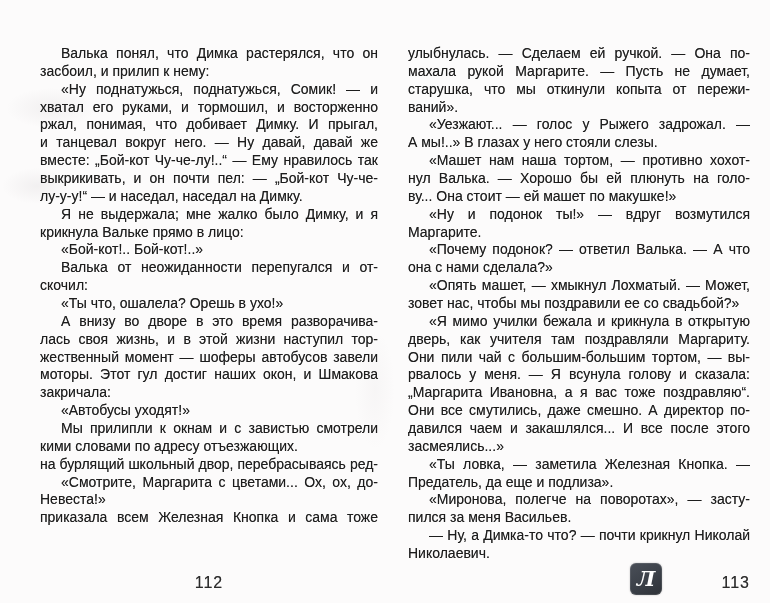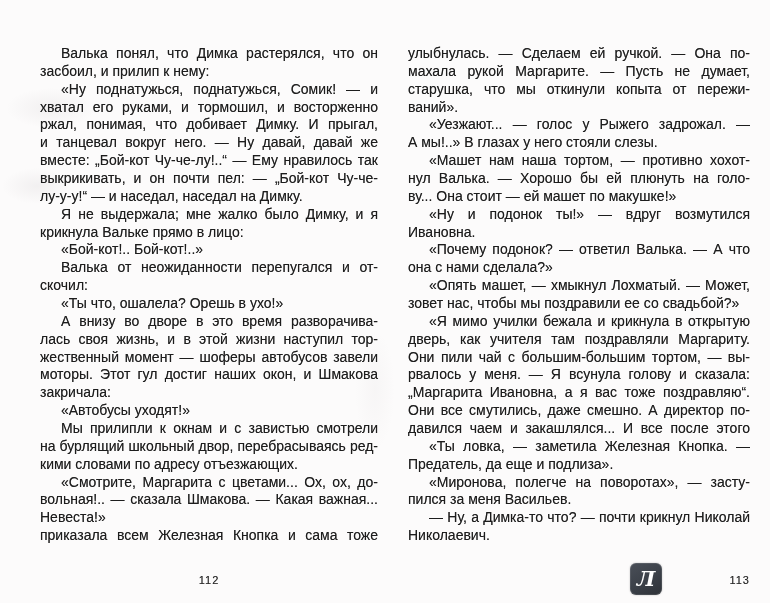--- a/index.html
+++ b/index.html
@@ -46,21 +46,21 @@
   }
   .line.indent { text-indent: 21px; }
   .line.endline {
     text-align: right;
     text-align-last: left;
   }
   .page-number {
     position: absolute;
     top: 574px;
     text-align: center;
-    font-size: 11px;
+    font-size: 16px;
     letter-spacing: 1px;
     color: var(--page-num, #2b2b2b);
     text-shadow: 0 0 0.4px rgba(20,20,20,0.5);
   }
   .page-number-left  { left: 40px;  width: 338px; }
   .page-number-right { left: 408px; width: 342px; text-align: right; }
   .logo-badge {
     position: absolute;
     left: 630px;
     top: 563px;
@@ -126,26 +126,25 @@
           <div class="line">лась своя жизнь, и в этой жизни наступил тор-</div>
           <div class="line">жественный момент — шоферы автобусов завели</div>
           <div class="line">моторы. Этот гул достиг наших окон, и Шмакова</div>
           <div class="line endline">закричала:</div>
         </div>
         <div class="paragraph">
           <div class="line indent endline">«Автобусы уходят!»</div>
         </div>
         <div class="paragraph">
           <div class="line indent">Мы прилипли к окнам и с завистью смотрели</div>
+          <div class="line endline">кими словами по адресу отъезжающих.</div>
           <div class="line">на бурлящий школьный двор, перебрасываясь ред-</div>
-          <div class="line endline">кими словами по адресу отъезжающих.</div>
         </div>
         <div class="paragraph">
           <div class="line indent">«Смотрите, Маргарита с цветами... Ох, ох, до-</div>
-          <div class="line">вольная!.. — сказала Шмакова. — Какая важная...</div>
           <div class="line endline">Невеста!»</div>
         </div>
         <div class="paragraph">
           <div class="line">приказала всем Железная Кнопка и сама тоже</div>
         </div>
       </div>
     <div class="page-number page-number-left">112</div>
   </section>
 
   <section>
@@ -160,38 +159,39 @@
           <div class="line indent">«Уезжают... — голос у Рыжего задрожал. —</div>
           <div class="line endline">А мы!..» В глазах у него стояли слезы.</div>
         </div>
         <div class="paragraph">
           <div class="line indent">«Машет нам наша тортом, — противно хохот-</div>
           <div class="line">нул Валька. — Хорошо бы ей плюнуть на голо-</div>
           <div class="line endline">ву... Она стоит — ей машет по макушке!»</div>
         </div>
         <div class="paragraph">
           <div class="line indent">«Ну и подонок ты!» — вдруг возмутился</div>
-          <div class="line endline">Ивановна.</div>
+          <div class="line endline">Маргарите.</div>
         </div>
         <div class="paragraph">
           <div class="line indent">«Почему подонок? — ответил Валька. — А что</div>
           <div class="line endline">она с нами сделала?»</div>
         </div>
         <div class="paragraph">
           <div class="line indent">«Опять машет, — хмыкнул Лохматый. — Может,</div>
           <div class="line endline">зовет нас, чтобы мы поздравили ее со свадьбой?»</div>
         </div>
         <div class="paragraph">
           <div class="line indent">«Я мимо училки бежала и крикнула в открытую</div>
           <div class="line">дверь, как учителя там поздравляли Маргариту.</div>
           <div class="line">Они пили чай с большим-большим тортом, — вы-</div>
           <div class="line">рвалось у меня. — Я всунула голову и сказала:</div>
           <div class="line">„Маргарита Ивановна, а я вас тоже поздравляю“.</div>
           <div class="line">Они все смутились, даже смешно. А директор по-</div>
           <div class="line">давился чаем и закашлялся... И все после этого</div>
+          <div class="line endline">засмеялись...»</div>
         </div>
         <div class="paragraph">
           <div class="line indent">«Ты ловка, — заметила Железная Кнопка. —</div>
           <div class="line endline">Предатель, да еще и подлиза».</div>
         </div>
         <div class="paragraph">
           <div class="line indent">«Миронова, полегче на поворотах», — засту-</div>
           <div class="line endline">пился за меня Васильев.</div>
         </div>
         <div class="paragraph">

